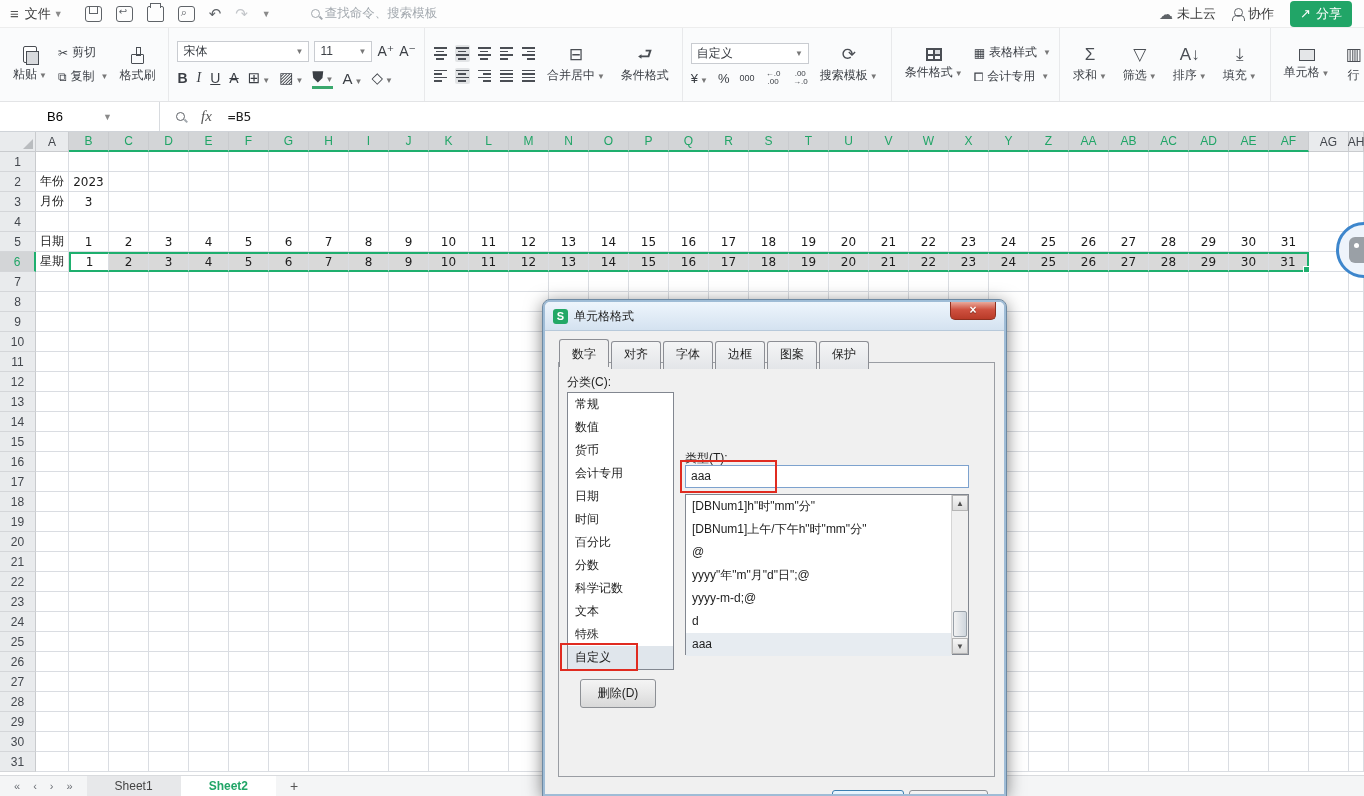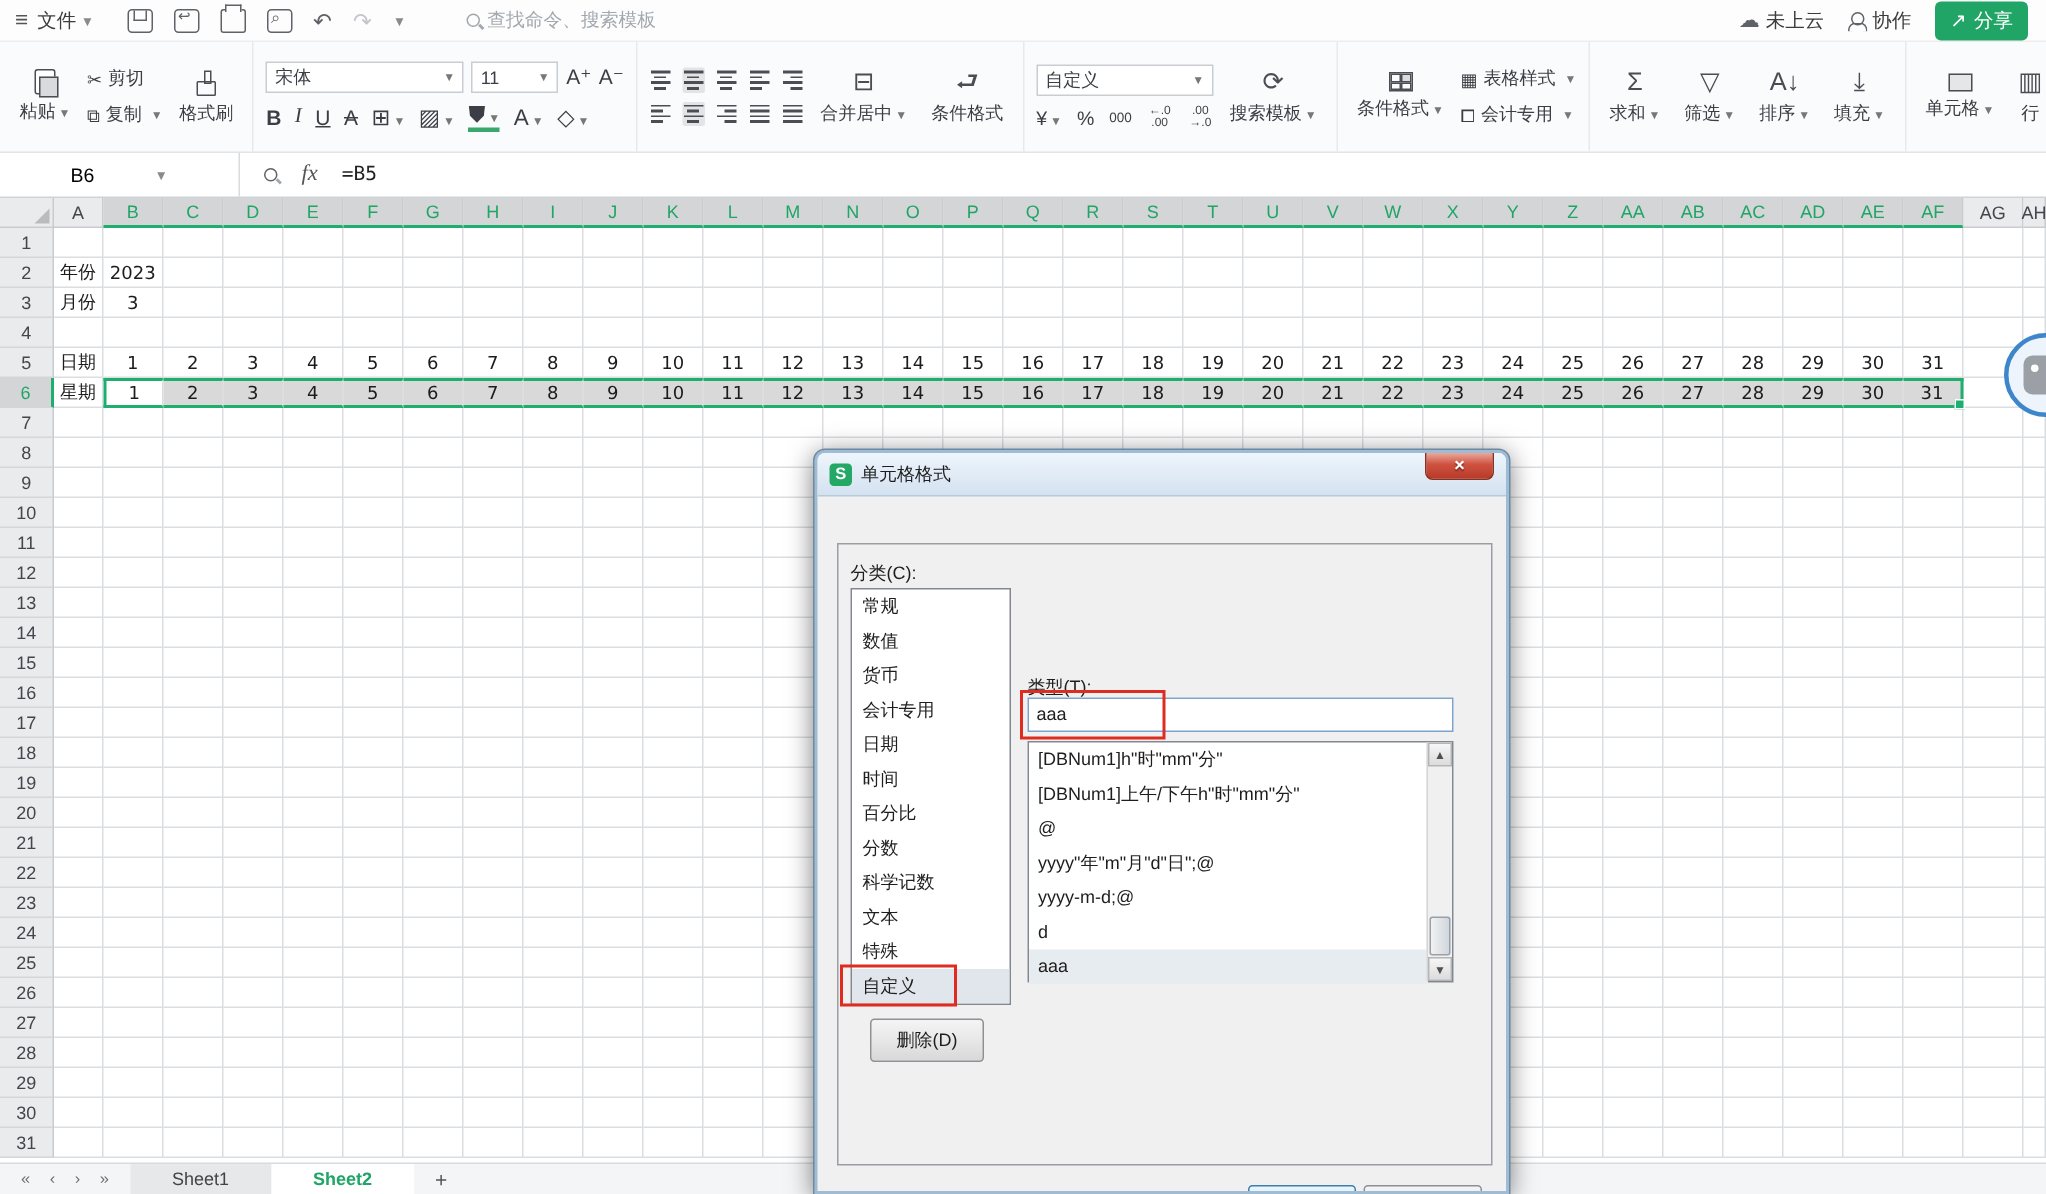--- a/index.html
+++ b/index.html
@@ -1615,20 +1615,28 @@
 <div id="avatar">
     <div class="bot"></div>
   </div>
 
 <div id="dialog">
   <div class="dlg-title">
     <span class="s-logo">S</span>
     <span>单元格格式</span>
     <span class="dlg-close">×</span>
   </div>
+  <div class="dlg-tabs" id="dlgtabs">
+      <div class="dtab active">数字</div>
+      <div class="dtab">对齐</div>
+      <div class="dtab">字体</div>
+      <div class="dtab">边框</div>
+      <div class="dtab">图案</div>
+      <div class="dtab">保护</div>
+    </div>
   <div class="dlg-panel"></div>
 
   <span class="lbl" style="left:22px; top:72px;">分类(C):</span>
   <div class="catlist" id="catlist">
       <div class="catitem">常规</div>
       <div class="catitem">数值</div>
       <div class="catitem">货币</div>
       <div class="catitem">会计专用</div>
       <div class="catitem">日期</div>
       <div class="catitem">时间</div>

